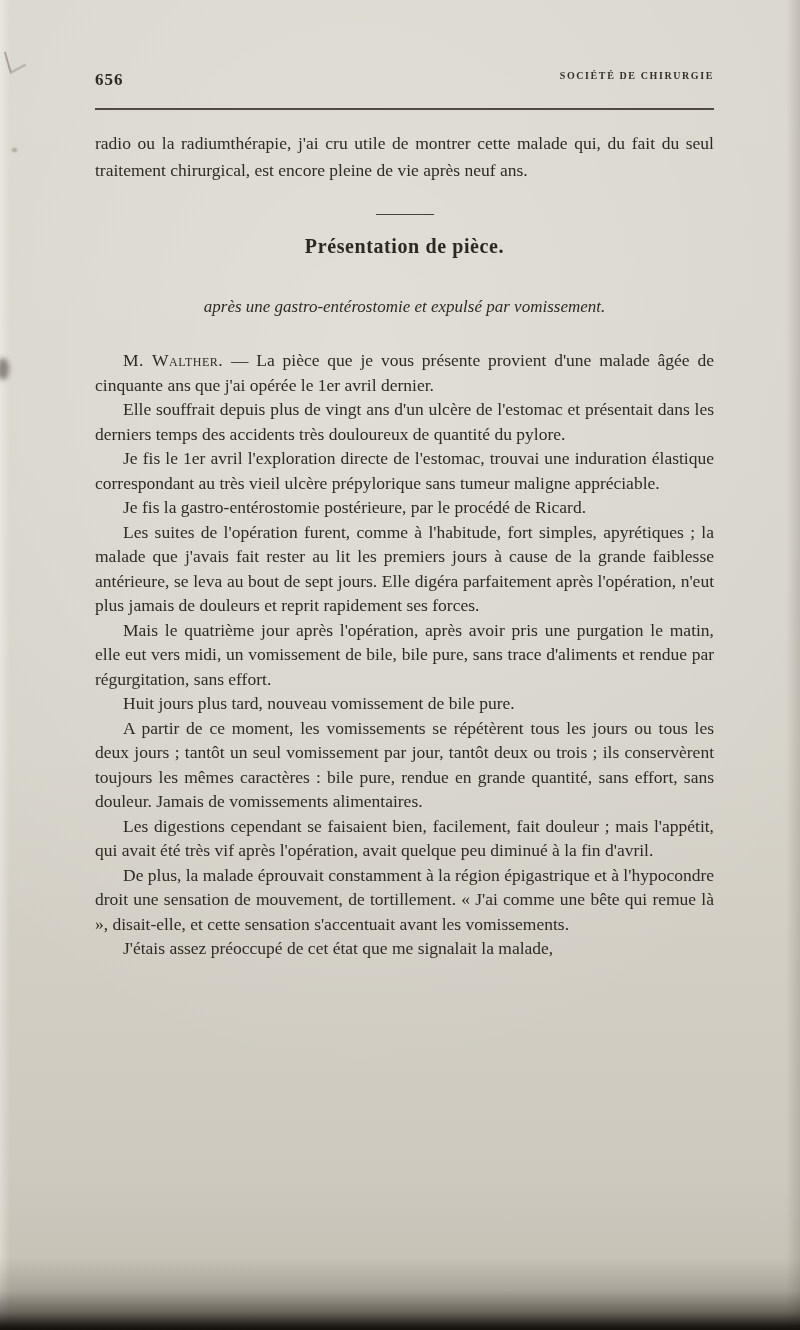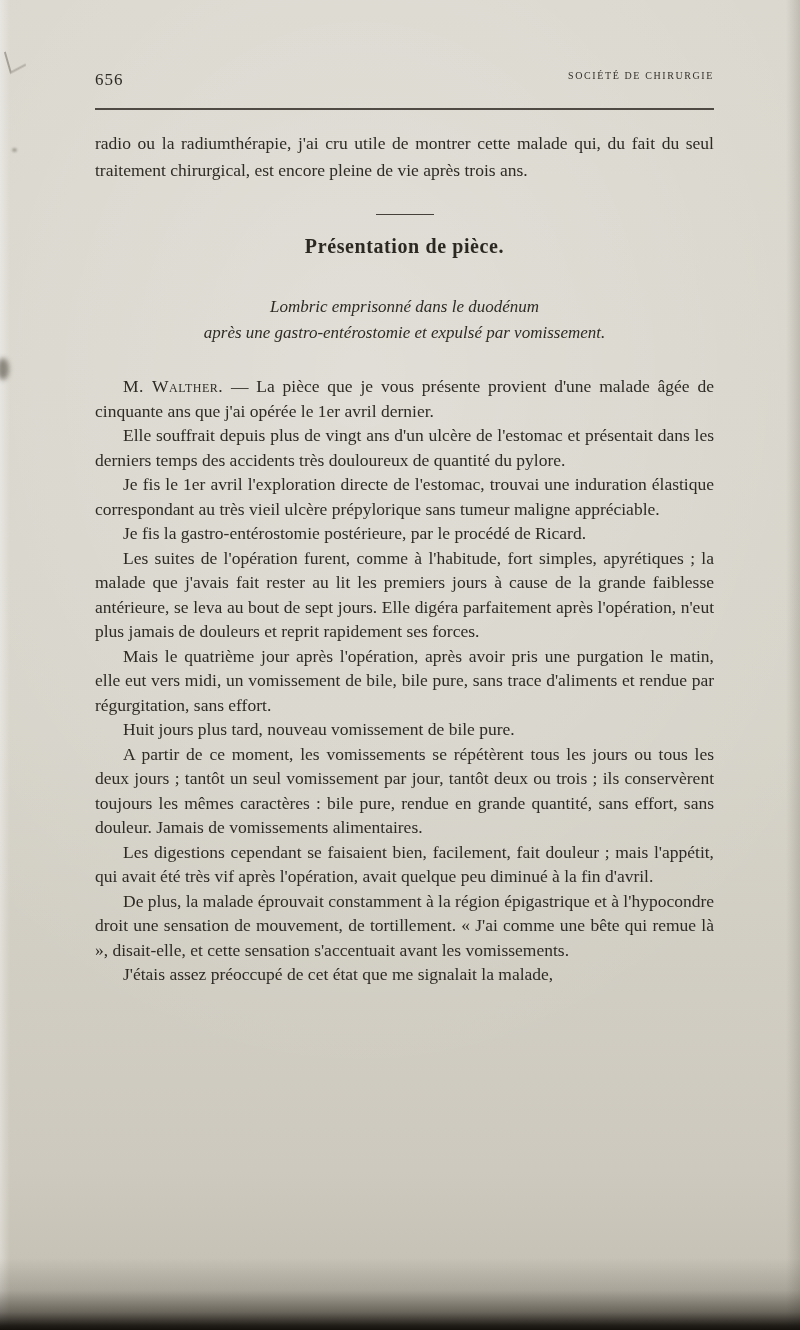--- a/index.html
+++ b/index.html
@@ -61,20 +61,21 @@
     filter:blur(1px);
   }
 
   .content{
     position:absolute;
     left:95px;right:86px;top:70px;
   }
   .header{
     position:relative;
     height:22px;
+    font-weight:bold;
   }
   .page-number{
     position:absolute;left:0;top:0;
     font-size:17px;
     letter-spacing:1px;
     color:var(--ink);
   }
   .header-title{
     text-align:right;
     font-size:10px;
@@ -148,28 +149,27 @@
   <div class="artifact artifact-smudge"></div>
 
   <div class="content">
 
     <div class="header">
       <span class="page-number">656</span>
       <div class="header-title">SOCIÉTÉ DE CHIRURGIE</div>
     </div>
     <hr class="header-rule">
 
-    <p class="intro">radio ou la radiumthérapie, j'ai cru utile de montrer cette malade qui, du fait du seul traitement chirurgical, est encore pleine de vie après trois ans.</p>
+    <p class="intro">radio ou la radiumthérapie, j'ai cru utile de montrer cette malade qui, du fait du seul traitement chirurgical, est encore pleine de vie après neuf ans.</p>
 
     <hr class="section-divider">
 
     <h2 class="section-title">Présentation de pièce.</h2>
 
     <div class="section-subtitle">
-      <div>Lombric emprisonné dans le duodénum</div>
       <div>après une gastro-entérostomie et expulsé par vomissement.</div>
     </div>
 
     <div class="body-text">
       <p><span class="smallcaps">M. Walther.</span><span> — La pièce que je vous présente provient d'une malade âgée de cinquante ans que j'ai opérée le 1er avril dernier.</span></p>
       <p>Elle souffrait depuis plus de vingt ans d'un ulcère de l'estomac et présentait dans les derniers temps des accidents très douloureux de quantité du pylore.</p>
       <p>Je fis le 1er avril l'exploration directe de l'estomac, trouvai une induration élastique correspondant au très vieil ulcère prépylorique sans tumeur maligne appréciable.</p>
       <p>Je fis la gastro-entérostomie postérieure, par le procédé de Ricard.</p>
       <p>Les suites de l'opération furent, comme à l'habitude, fort simples, apyrétiques ; la malade que j'avais fait rester au lit les premiers jours à cause de la grande faiblesse antérieure, se leva au bout de sept jours. Elle digéra parfaitement après l'opération, n'eut plus jamais de douleurs et reprit rapidement ses forces.</p>
       <p>Mais le quatrième jour après l'opération, après avoir pris une purgation le matin, elle eut vers midi, un vomissement de bile, bile pure, sans trace d'aliments et rendue par régurgitation, sans effort.</p>

